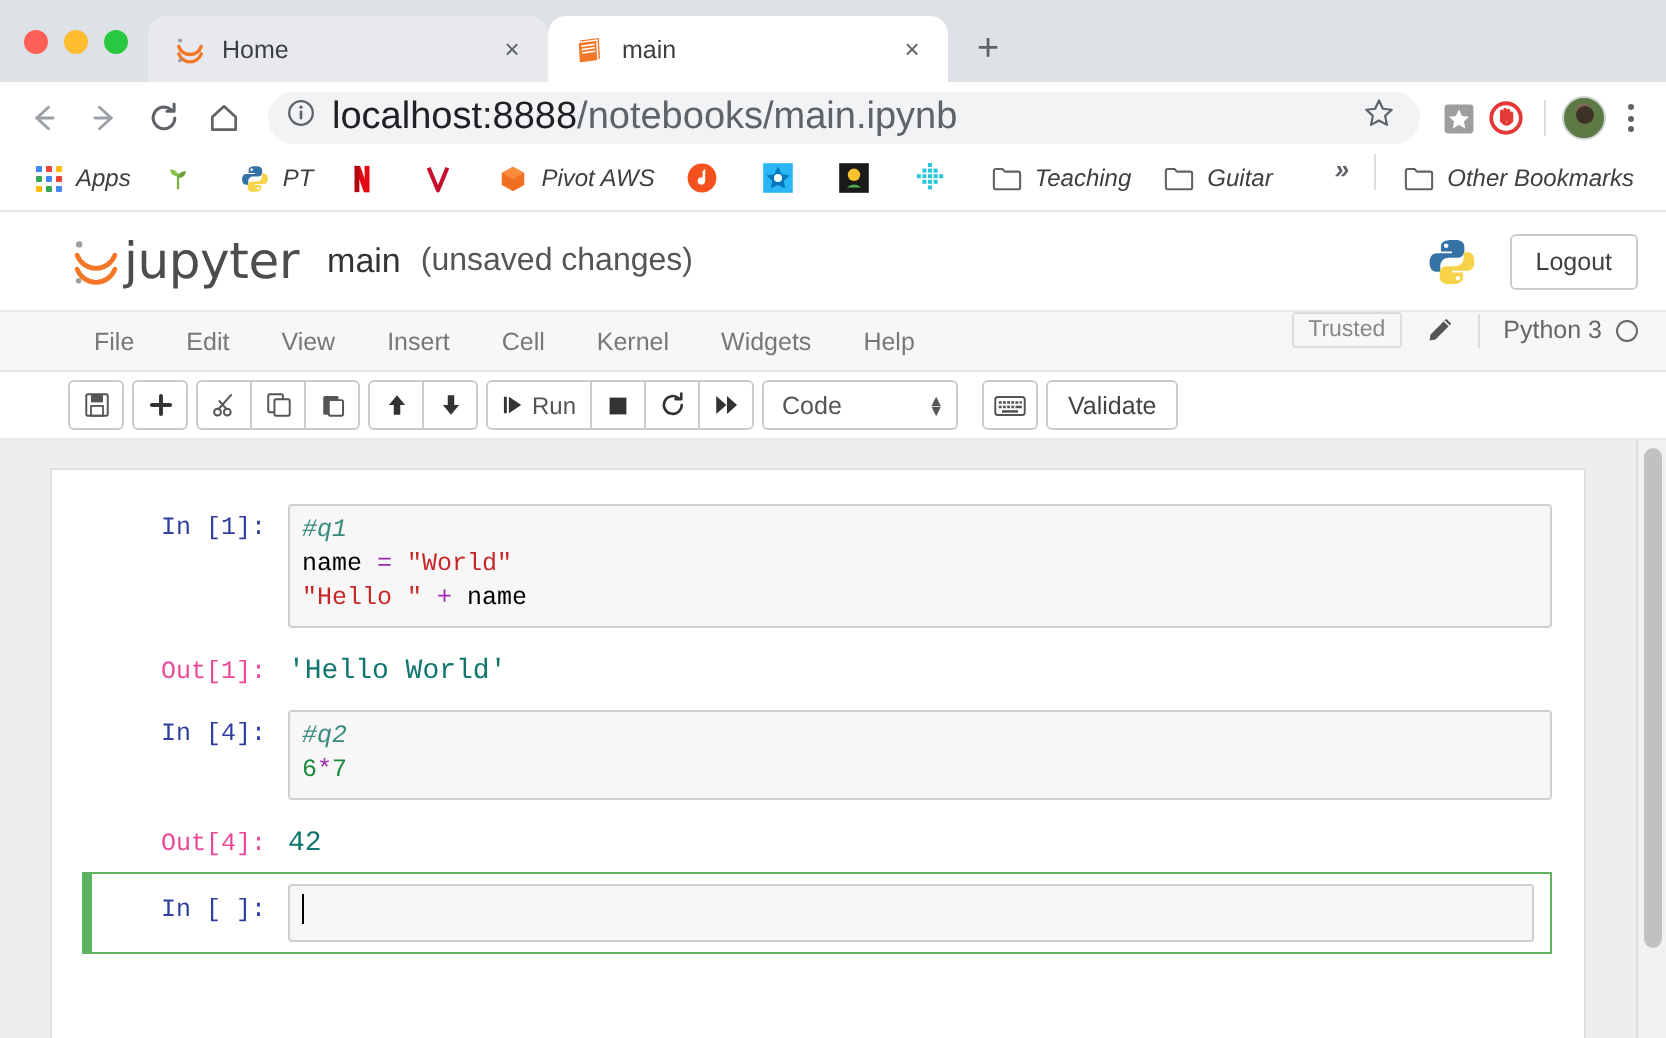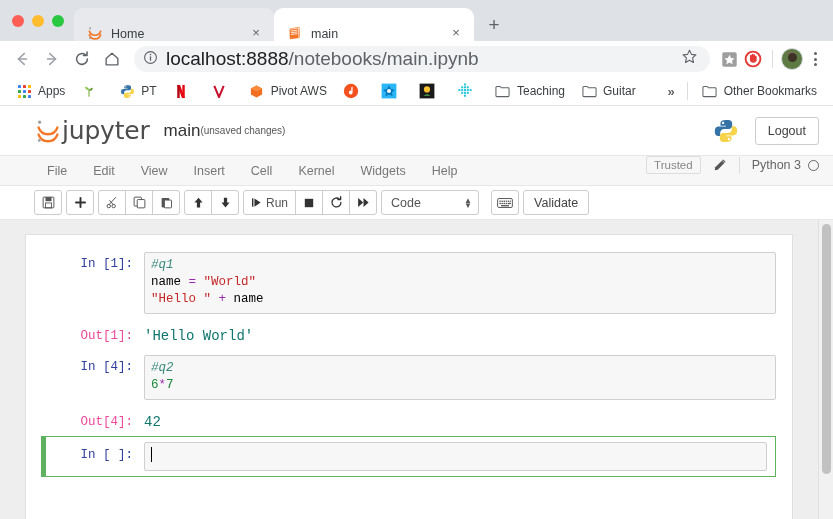--- a/index.html
+++ b/index.html
@@ -26,21 +26,21 @@
     display: flex; align-items: center; gap: 8px;
     height: 41px; padding: 0 10px 0 4px;
   }
   .dot { width: 12px; height: 12px; border-radius: 50%; }
   .dot.red { background:#ff5f57; }
   .dot.yellow { background:#febc2e; }
   .dot.green { background:#28c840; }
 
   .tab {
     height: 33px;
-    display: flex; align-items: flex-end;
+    display: flex; align-items: center;
     gap: 8px;
     padding: 0 10px 0 13px;
     border-radius: 9px 9px 0 0;
     font-size: 12.5px;
     color: #3c4043;
     min-width: 200px;
     position: relative;
   }
   .tab.inactive { background: #e7e9ec; }
   .tab.active { background: #ffffff; }
@@ -100,26 +100,27 @@
     content:""; position:absolute; left:50%; top:22%;
     width:9px;height:9px;margin-left:-4.5px;border-radius:50%;
     background:#3e3226;
   }
   .kebab { width:20px;height:22px;display:flex;flex-direction:column;align-items:center;justify-content:center;gap:2.5px;flex:none;}
   .kebab i { width:3px;height:3px;border-radius:50%;background:#5f6368;display:block;}
 
   .bookmarks {
     height: 29px;
     background:#fff;
-    display:flex; align-items:center;
+    display:flex; 
     padding: 0 8px;
     gap: 0px;
     font-size: 12px;
     color:#3c4043;
     border-bottom: 1px solid #e3e5e8;
+    font-style: italic;
   }
   .bm { display:flex;align-items:center;gap:6px;padding:0 8px;height:24px;white-space:nowrap;}
   .bm-label{ font-size:12px; color:#3c4043;}
   .bm-ico { width:16px;height:16px;flex:none;display:flex;align-items:center;justify-content:center;}
   .bm-spacer{flex:1;}
   .apps-grid { display:grid;grid-template-columns:repeat(3,3px);grid-template-rows:repeat(3,3px);gap:2px;}
   .apps-grid span{width:3px;height:3px;border-radius:0.5px;display:block;}
   .chev { color:#5f6368;font-size:13px;font-weight:bold;padding:0 6px;}
 
   
@@ -136,21 +137,21 @@
     font-family:"DejaVu Sans", sans-serif;
     font-size: 25px;
     color:#4d4d4d;
     letter-spacing:-0.2px;
     font-weight:400;
   }
   .nb-name {
     font-size:17px; color:#333; margin-left:14px;
     font-family:"Liberation Sans", sans-serif;
   }
-  .nb-sub { font-size:10px; color:#555; margin-left:0; }
+  .nb-sub { font-size:16px; color:#555; margin-left:10px; }
   .hdr-spacer{flex:1;}
   .py-logo{width:26px;height:26px;margin-right:16px;flex:none;}
   .logout-btn {
     border:1px solid #ccc; background:#fff;
     border-radius:3px; padding:6px 12px;
     font-size:12.5px; color:#404040;
   }
 
   .jp-menubar {
     height: 30px;

